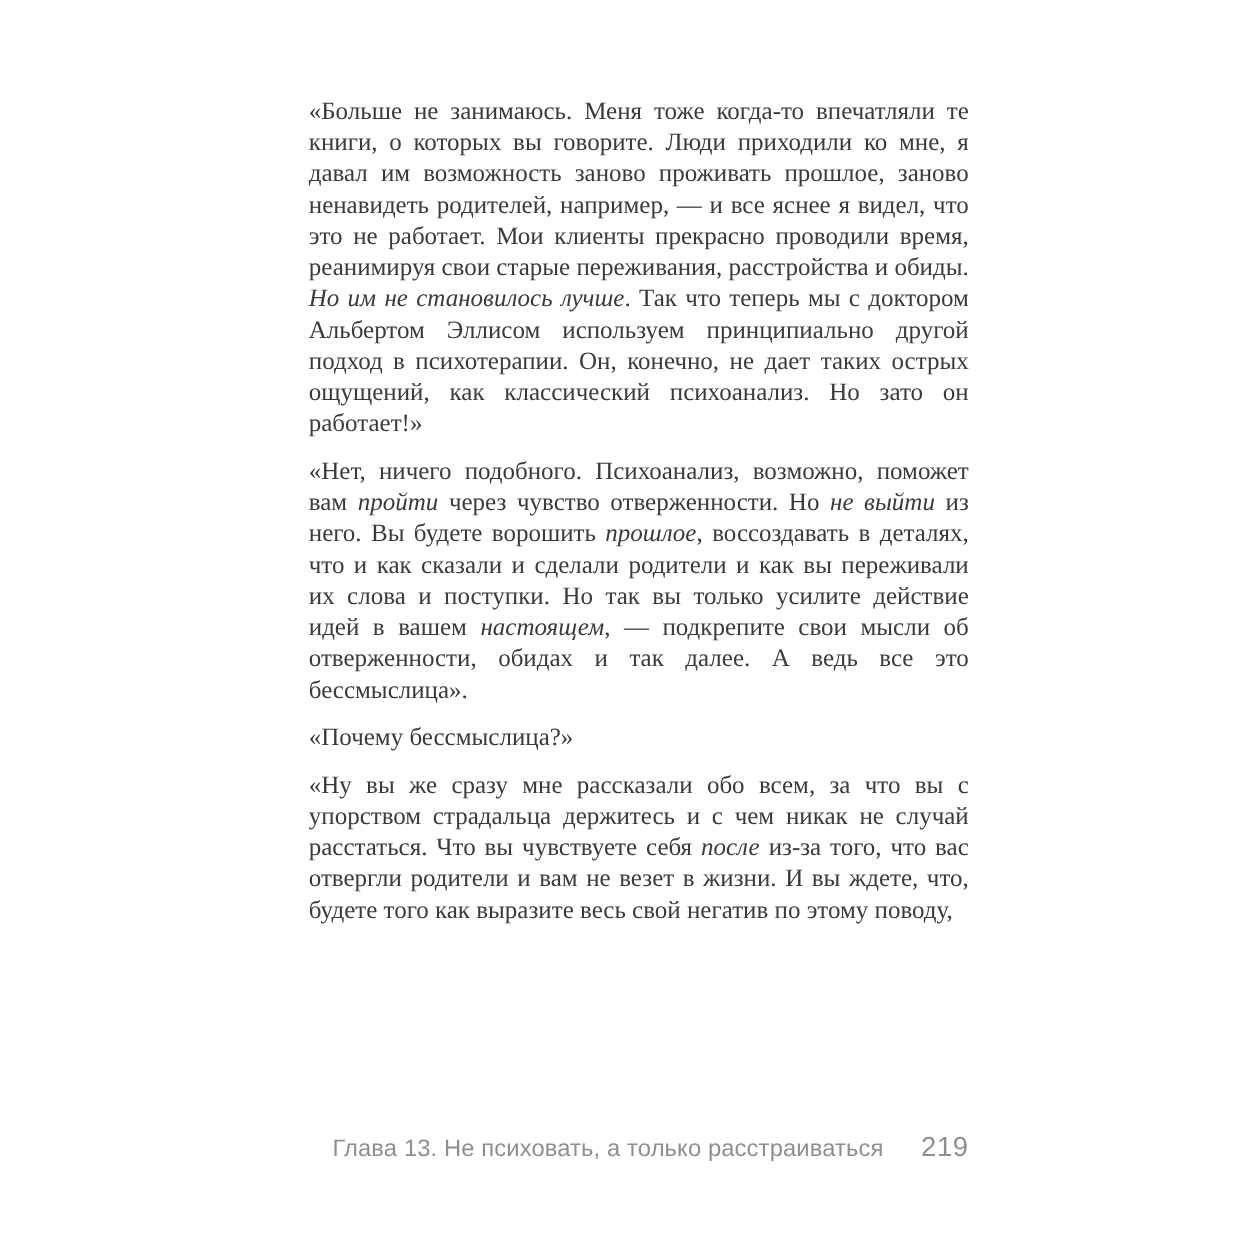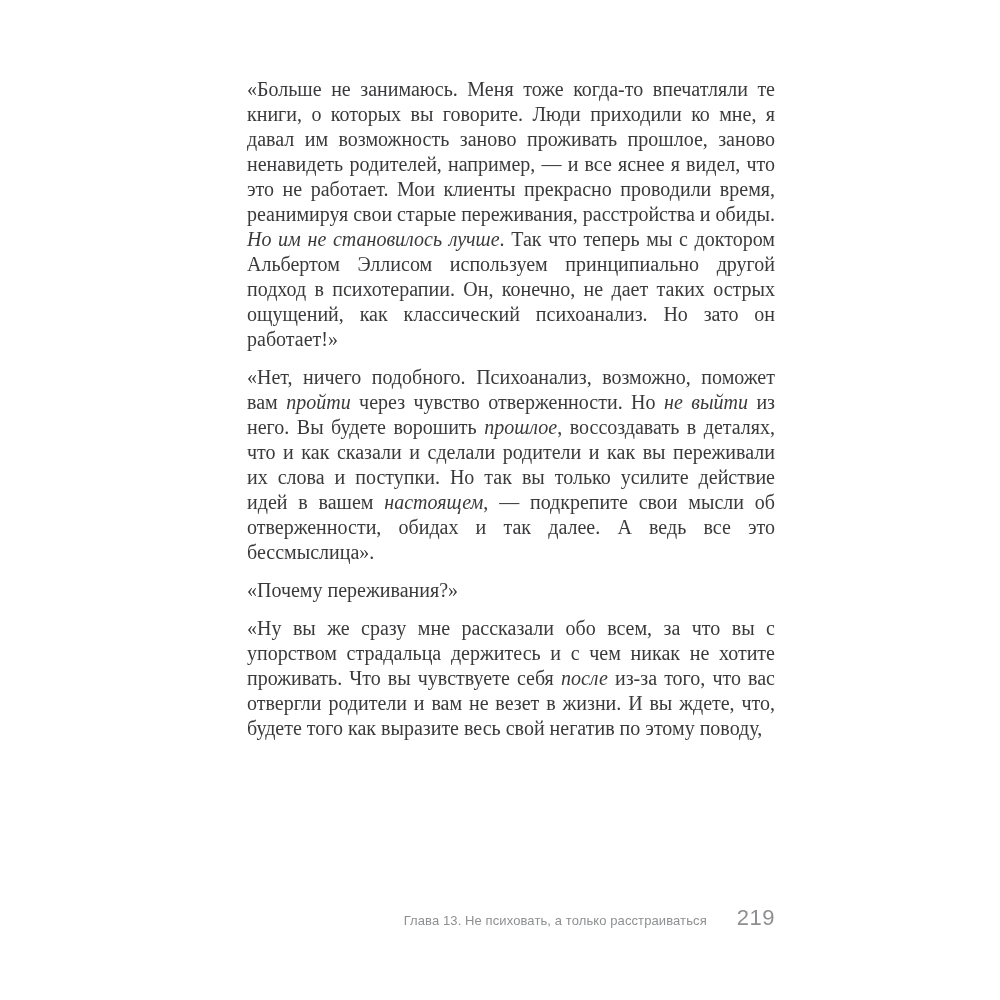--- a/index.html
+++ b/index.html
@@ -46,39 +46,39 @@
     top: 905px;
     width: 528px;
     display: flex;
     justify-content: flex-end;
     align-items: baseline;
     gap: 30px;
     font-family: "Liberation Sans", "DejaVu Sans", sans-serif;
     color: var(--footer-text);
   }
   .footer-chapter {
-    font-size: 13px;
+    font-size: 19px;
     letter-spacing: 0.1px;
   }
   .footer-pagenum {
     font-size: 22px;
     letter-spacing: 0.5px;
   }
 </style>
 </head>
 <body>
 
 <div class="book-page">
 
   <main class="page-text">
 
   <p class="para"><span>«Больше не занимаюсь. Меня тоже когда-то впечатляли те книги, о которых вы говорите. Люди приходили ко мне, я давал им возможность заново проживать прошлое, заново ненавидеть родителей, например, — и все яснее я видел, что это не работает. Мои клиенты прекрасно проводили время, реанимируя свои старые переживания, расстройства и обиды. </span><span class="em">Но им не становилось лучше</span><span>. Так что теперь мы с доктором Альбертом Эллисом используем принципиально другой подход в психотерапии. Он, конечно, не дает таких острых ощущений, как классический психоанализ. Но зато он работает!»</span></p>
       <p class="para"><span>«Нет, ничего подобного. Психоанализ, возможно, поможет вам </span><span class="em">пройти</span><span> через чувство отверженности. Но </span><span class="em">не выйти</span><span> из него. Вы будете ворошить </span><span class="em">прошлое</span><span>, воссоздавать в деталях, что и как сказали и сделали родители и как вы переживали их слова и поступки. Но так вы только усилите действие идей в вашем </span><span class="em">настоящем</span><span>, — подкрепите свои мысли об отверженности, обидах и так далее. А ведь все это бессмыслица».</span></p>
-      <p class="para"><span>«Почему переживания?»</span></p>
-      <p class="para"><span>«Ну вы же сразу мне рассказали обо всем, за что вы с упорством страдальца держитесь и с чем никак не хотите проживать. Что вы чувствуете себя </span><span class="em">после</span><span> из-за того, что вас отвергли родители и вам не везет в жизни. И вы ждете, что, будете того как выразите весь свой негатив по этому поводу,</span></p>
+      <p class="para"><span>«Почему бессмыслица?»</span></p>
+      <p class="para"><span>«Ну вы же сразу мне рассказали обо всем, за что вы с упорством страдальца держитесь и с чем никак не случай расстаться. Что вы чувствуете себя </span><span class="em">после</span><span> из-за того, что вас отвергли родители и вам не везет в жизни. И вы ждете, что, будете того как выразите весь свой негатив по этому поводу,</span></p>
     </main>
 
   <footer class="page-footer">
     <span class="footer-chapter">Глава 13. Не психовать, а только расстраиваться</span>
     <span class="footer-pagenum">219</span>
   </footer>
 
 </div>
 
 </body></html>

